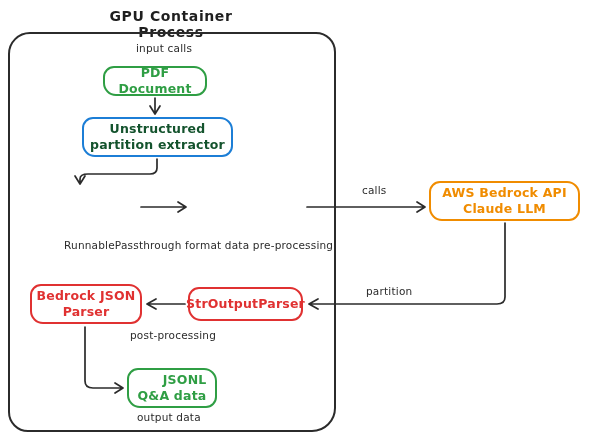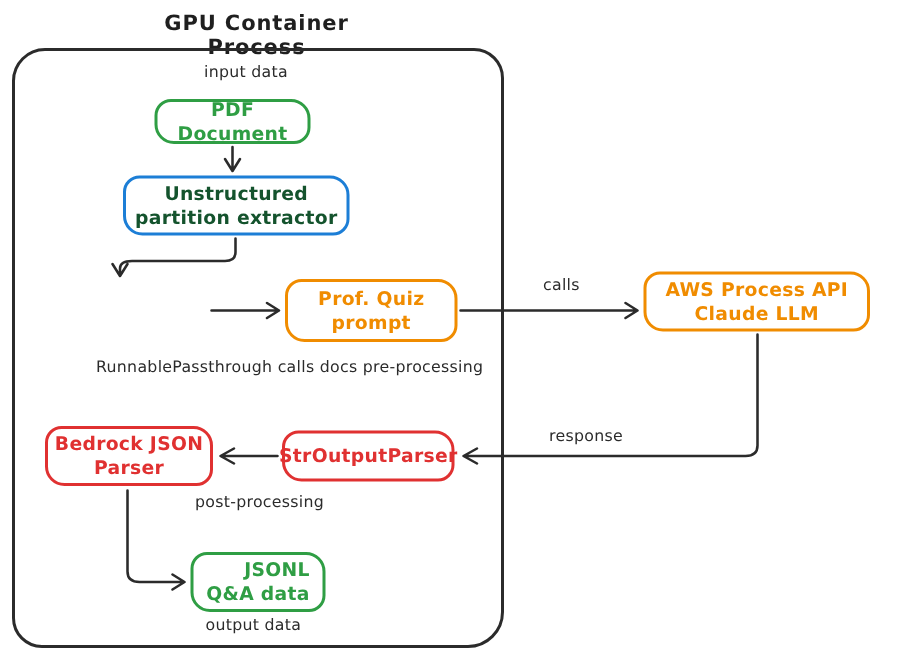--- a/index.html
+++ b/index.html
@@ -92,30 +92,28 @@
     <path d="M505,223 L505,297 Q505,304 497,304 L311,304 M318,299 L309,304 L318,309"></path>
 
     <path d="M185,304 L149,304 M156,299 L147,304 L156,309"></path>
 
     <path d="M85,327 L85,381 Q85,388 93,388 L121,388 M115,383 L123,388 L115,393"></path>
   </svg>
 
   <div class="node c-green" id="n-pdf">PDF Document</div>
   <div class="node c-blue" id="n-unstruct">Unstructured
 partition extractor</div>
-  <div class="node c-orange" id="n-quiz">Prof. Quiz
-prompt</div>
-  <div class="node c-orange" id="n-bedrock">AWS Process API
+  <div class="node c-orange" id="n-bedrock">AWS Bedrock API
 Claude LLM</div>
   <div class="node c-red" id="n-stroutput">StrOutputParser</div>
   <div class="node c-red" id="n-customjson">Bedrock JSON
 Parser</div>
   <div class="node c-green" id="n-jsonl">JSONL
 Q&amp;A data</div>
 
-  <div class="edge-label" id="l-input">input data</div>
+  <div class="edge-label" id="l-input">input calls</div>
   <div class="edge-label" id="l-calls">calls</div>
-  <div class="edge-label" id="l-pre">RunnablePassthrough calls docs pre-processing</div>
-  <div class="edge-label" id="l-resp">response</div>
+  <div class="edge-label" id="l-pre">RunnablePassthrough format data pre-processing</div>
+  <div class="edge-label" id="l-resp">partition</div>
   <div class="edge-label" id="l-post">post-processing</div>
   <div class="edge-label" id="l-output">output data</div>
 
 </div>
 
 </body></html>

